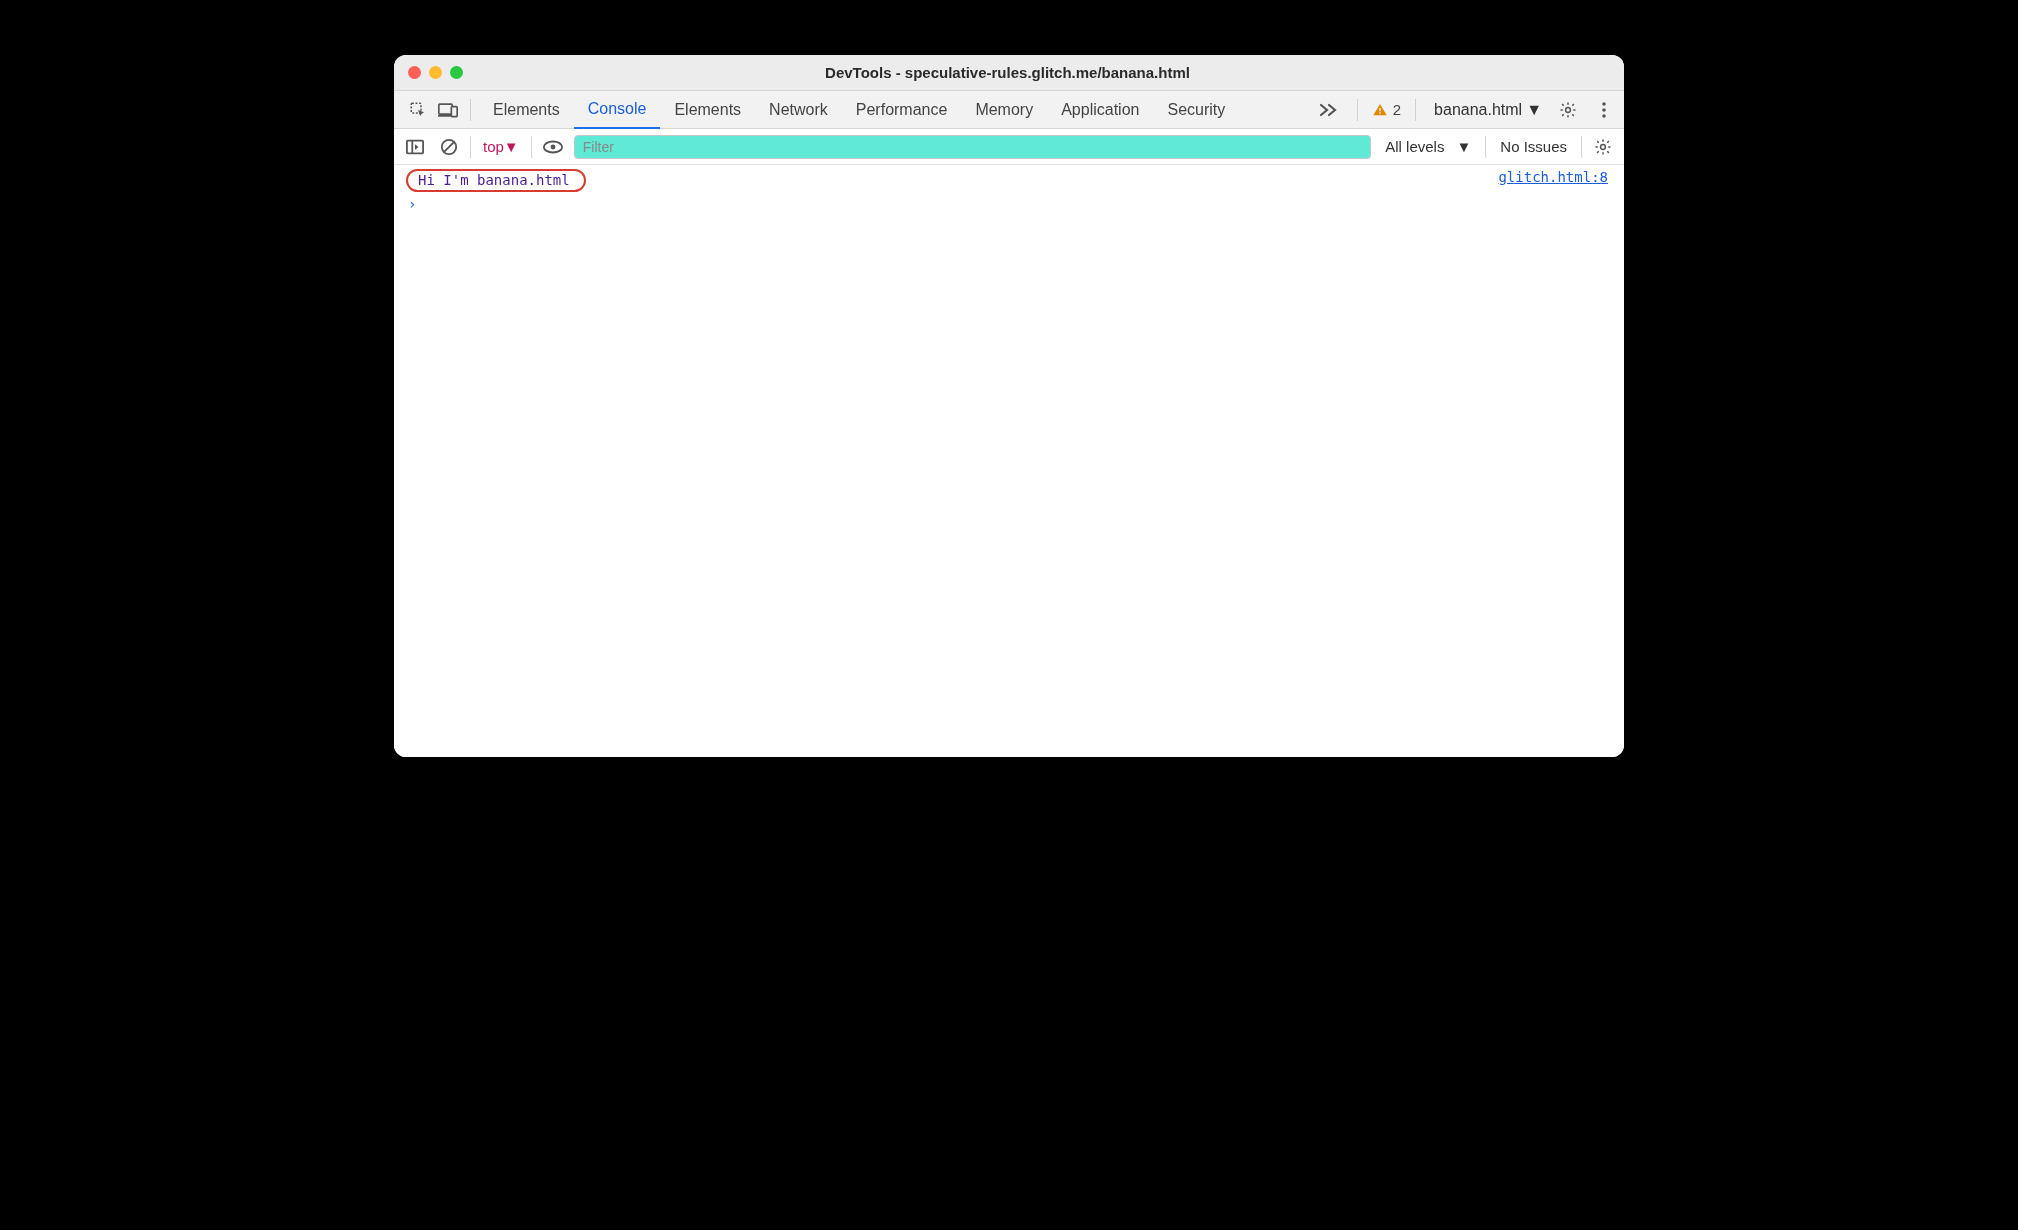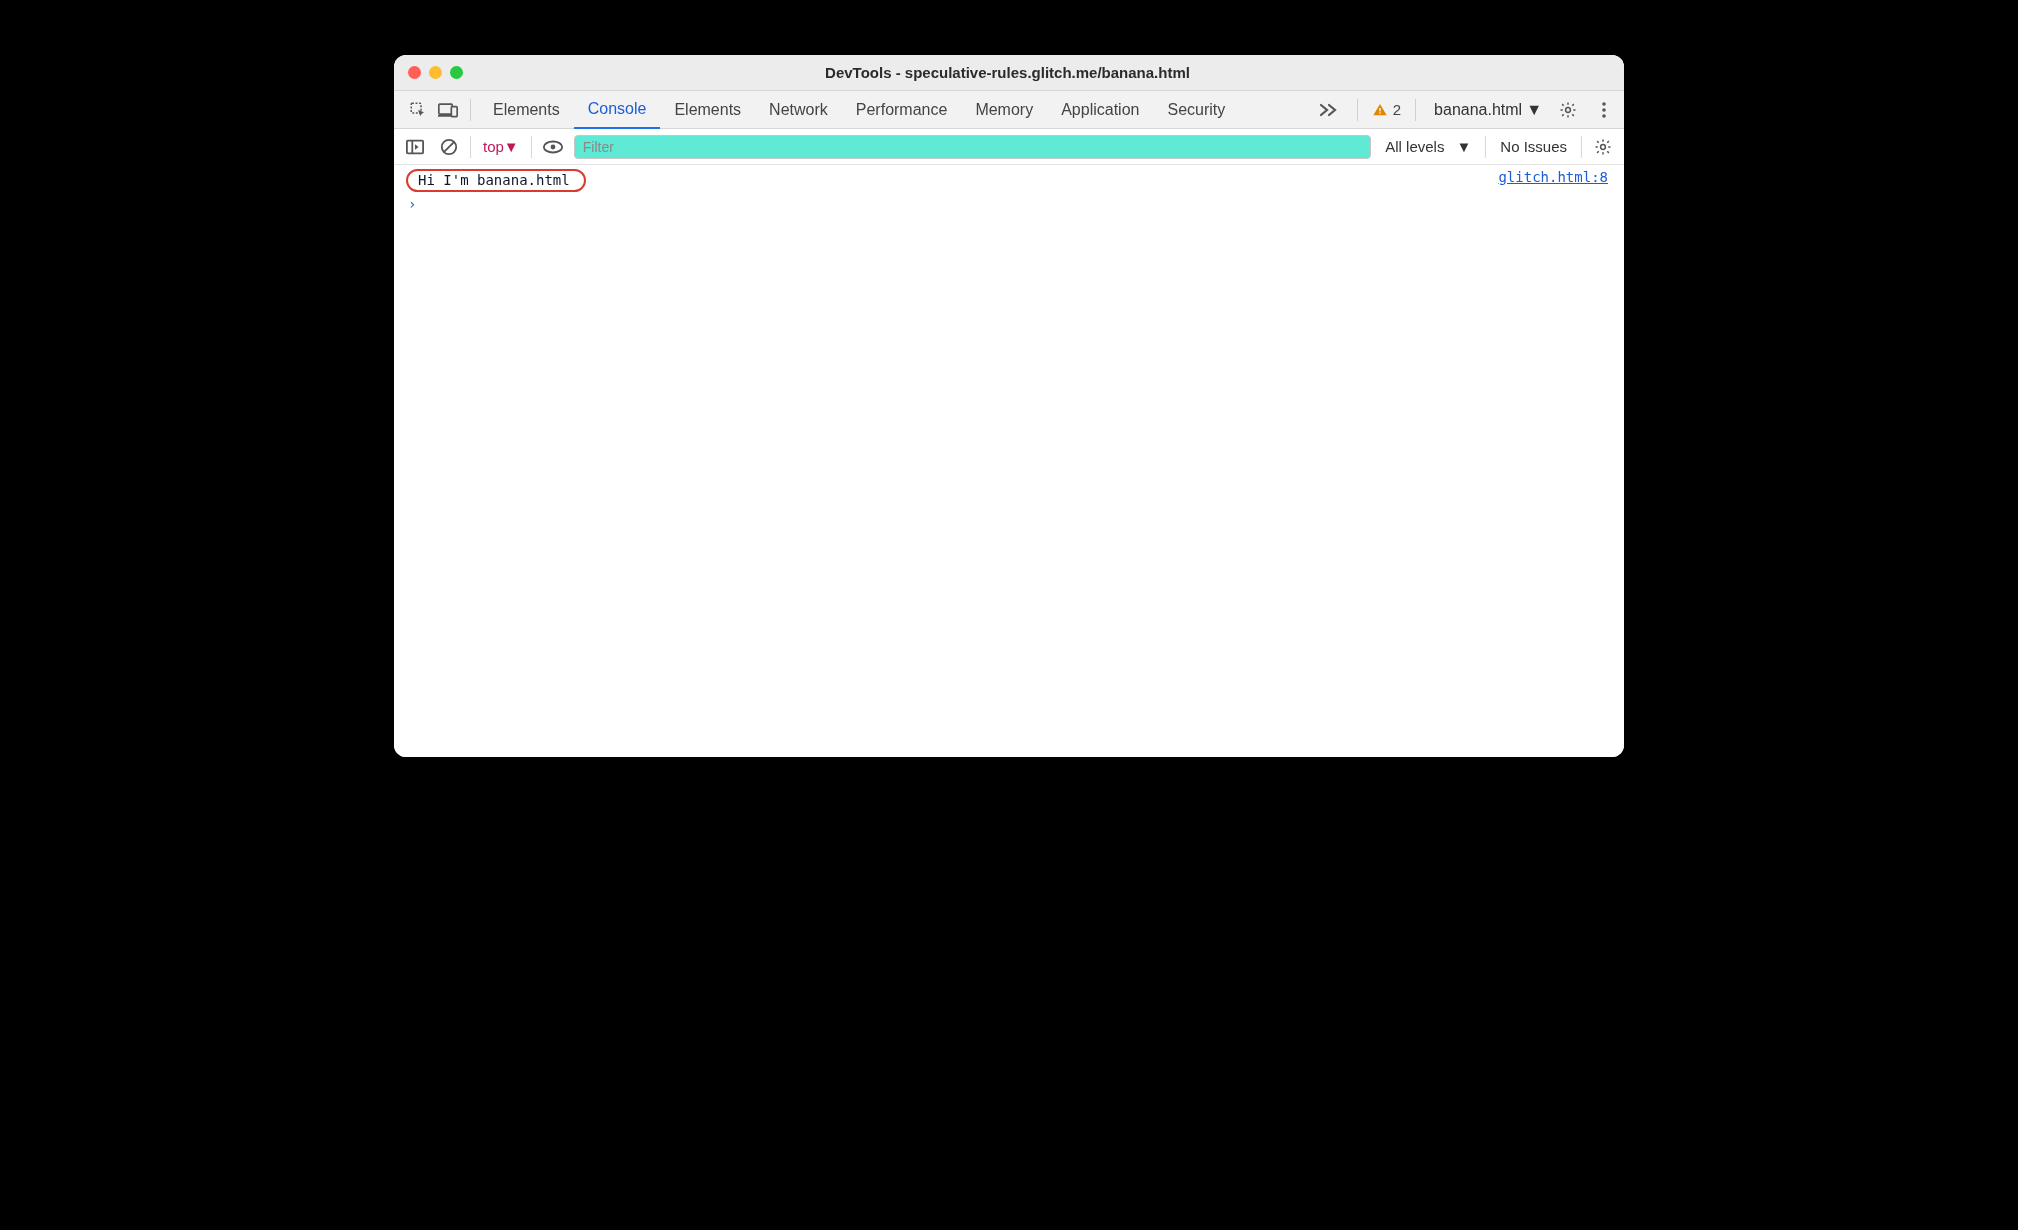--- a/index.html
+++ b/index.html
@@ -139,21 +139,21 @@
     font-family: ui-monospace, SFMono-Regular, "SF Mono", Menlo, Consolas, monospace;
     font-size: 14px;
     padding-top: 2px;
   }
   .log-row {
     display: flex;
     align-items: flex-start;
     padding: 2px 10px 2px 18px;
   }
   .log-msg {
-    color: #0f172a;
+    color: #4c1d95;
     border: 2px solid #d83b2f;
     border-radius: 12px;
     padding: 1px 14px 2px 10px;
     margin-left: -6px;
   }
   .log-src {
     margin-left: auto;
     color: #1a5ed8;
     text-decoration: underline;
     cursor: pointer;

